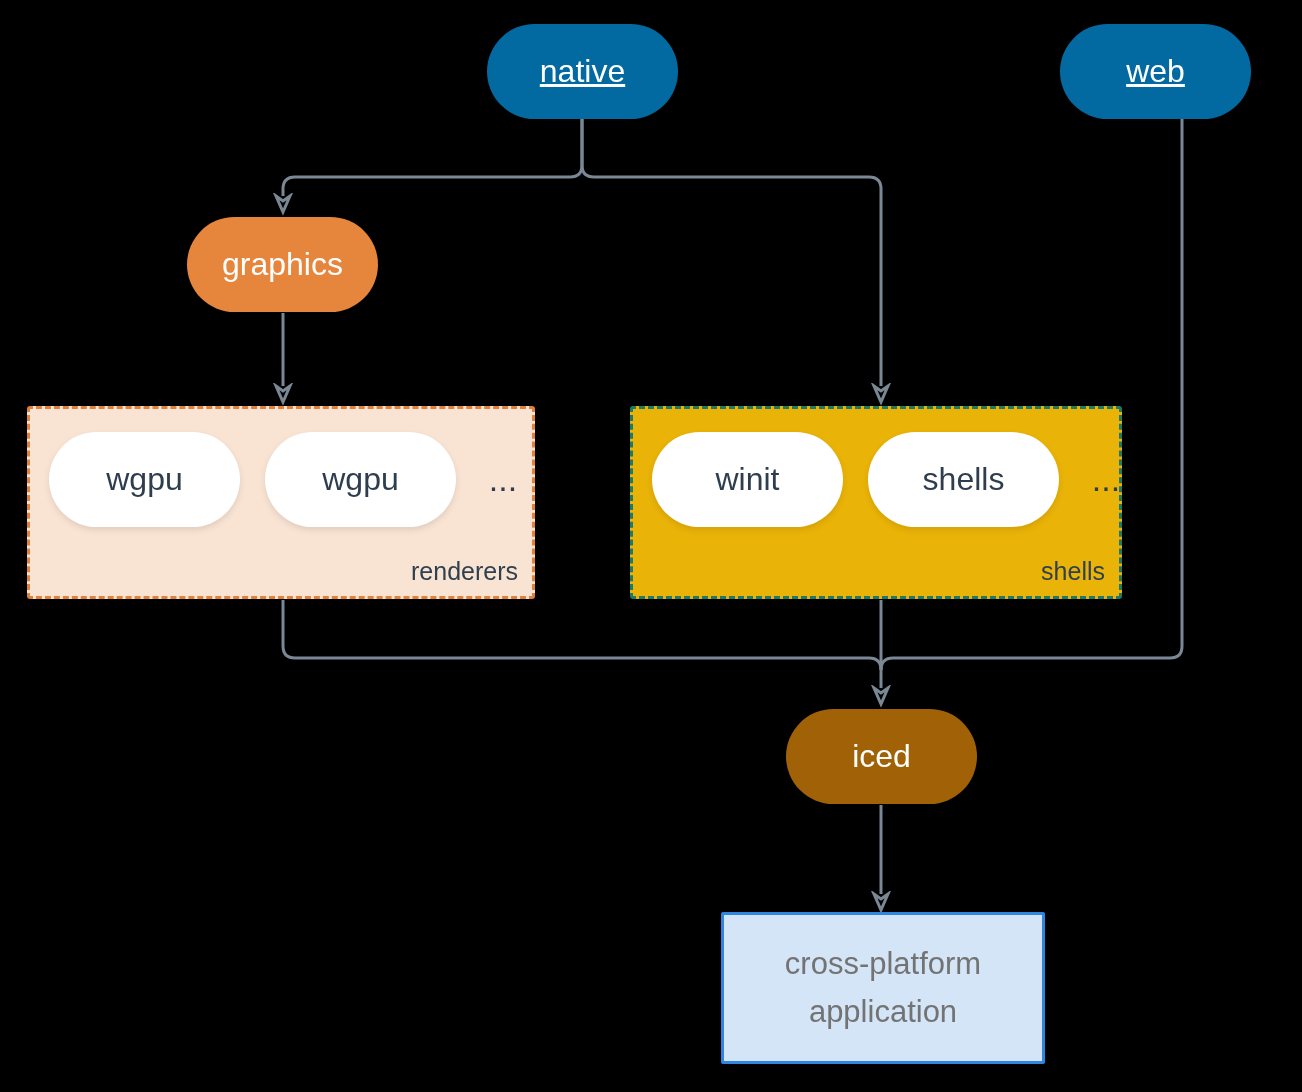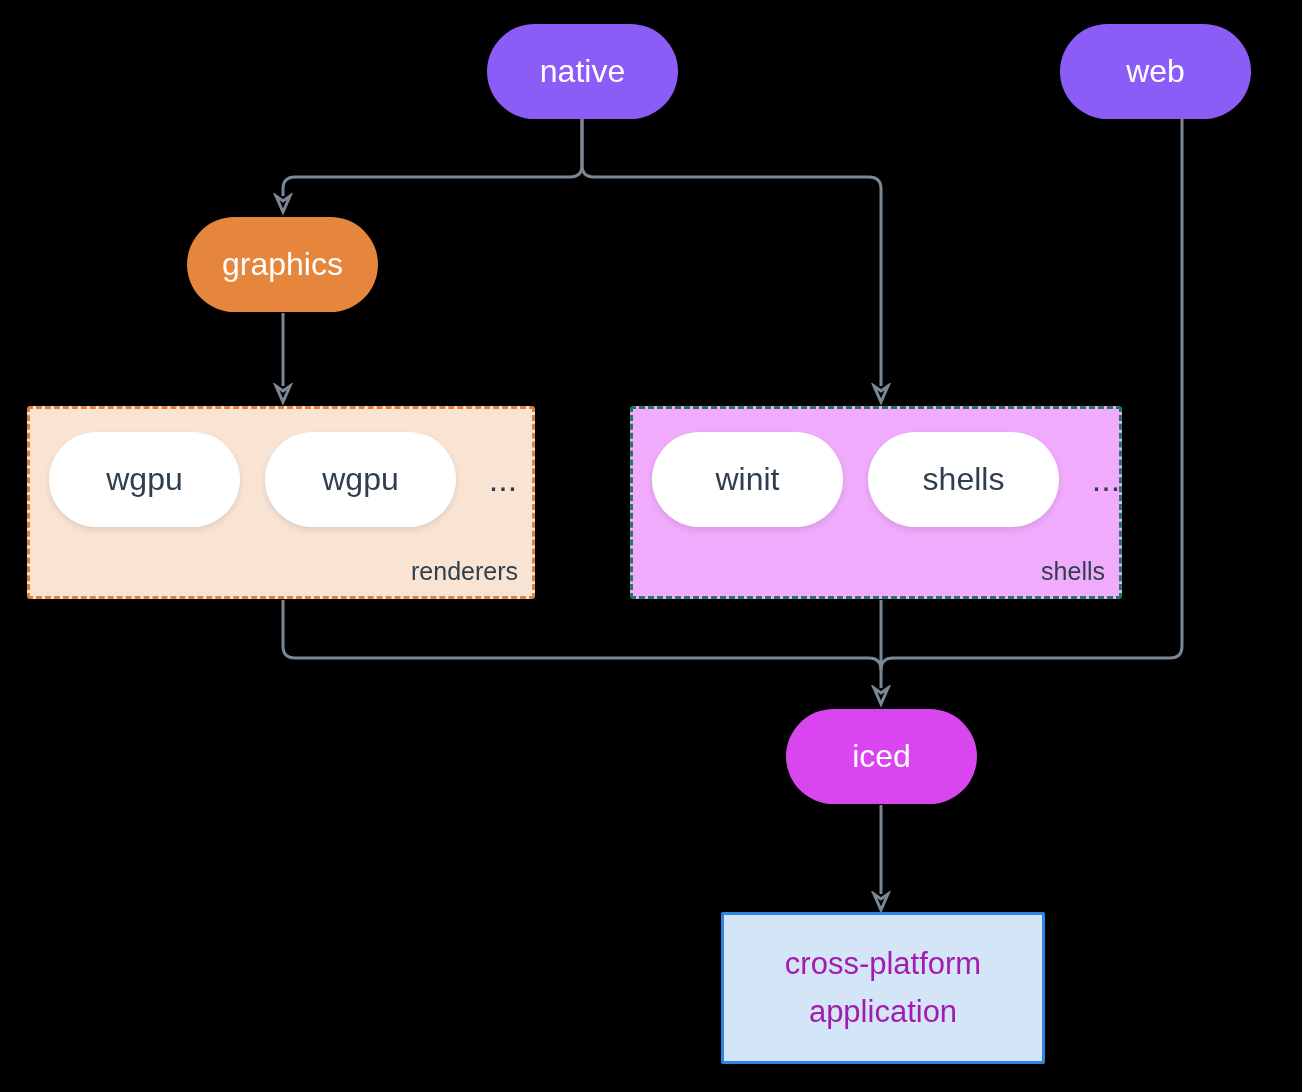--- a/index.html
+++ b/index.html
@@ -32,23 +32,23 @@
     width: 191px;
     height: 95px;
     border-radius: 48px;
     display: flex;
     align-items: center;
     justify-content: center;
     font-size: 32px;
     color: #ffffff;
     box-sizing: border-box;
   }
-  .pill-purple { background: #8b5cf6; }
+  .pill-purple { background: #0369a1; text-decoration: underline; }
   .pill-orange { background: #E6853C; }
-  .pill-blue   { background: #d946ef; }
+  .pill-blue   { background: #a16207; }
   .pill-white  {
     background: #ffffff;
     color: #2F3E4E;
     box-shadow: 0 3px 6px rgba(0,0,0,0.10);
   }
   .node-native   { left: 487px; top: 24px; }
   .node-web      { left: 1060px; top: 24px; }
   .node-graphics { left: 187px; top: 217px; }
   .node-iced     { left: 786px; top: 709px; }
 
@@ -61,21 +61,21 @@
   }
   .group-renderers {
     left: 27px;
     width: 508px;
     background: #F9E4D4;
     border: 3px dashed #E0823C;
   }
   .group-shells {
     left: 630px;
     width: 492px;
-    background: #f0abfc;
+    background: #eab308;
     border: 3px dashed #1F7A68;
   }
   .group .pill { top: 23px; justify-content: center; }
   .group .pill.p1 { left: 19px; }
   .group .pill.p2 { left: 235px; }
   .ellipsis {
     position: absolute;
     left: 443px;
     top: 23px;
     width: 60px;
@@ -102,21 +102,21 @@
     box-sizing: border-box;
     background: #D4E5F7;
     border: 3px solid #2E86E0;
     border-radius: 2px;
     display: flex;
     align-items: center;
     justify-content: center;
     text-align: center;
     font-size: 31px;
     line-height: 48px;
-    color: #a21caf;
+    color: #737373;
     padding: 0 28px;
   }
 </style>
 </head>
 <body>
 
 <div class="canvas">
 
   <svg class="edges" viewBox="0 0 1302 1092">
     <defs>

